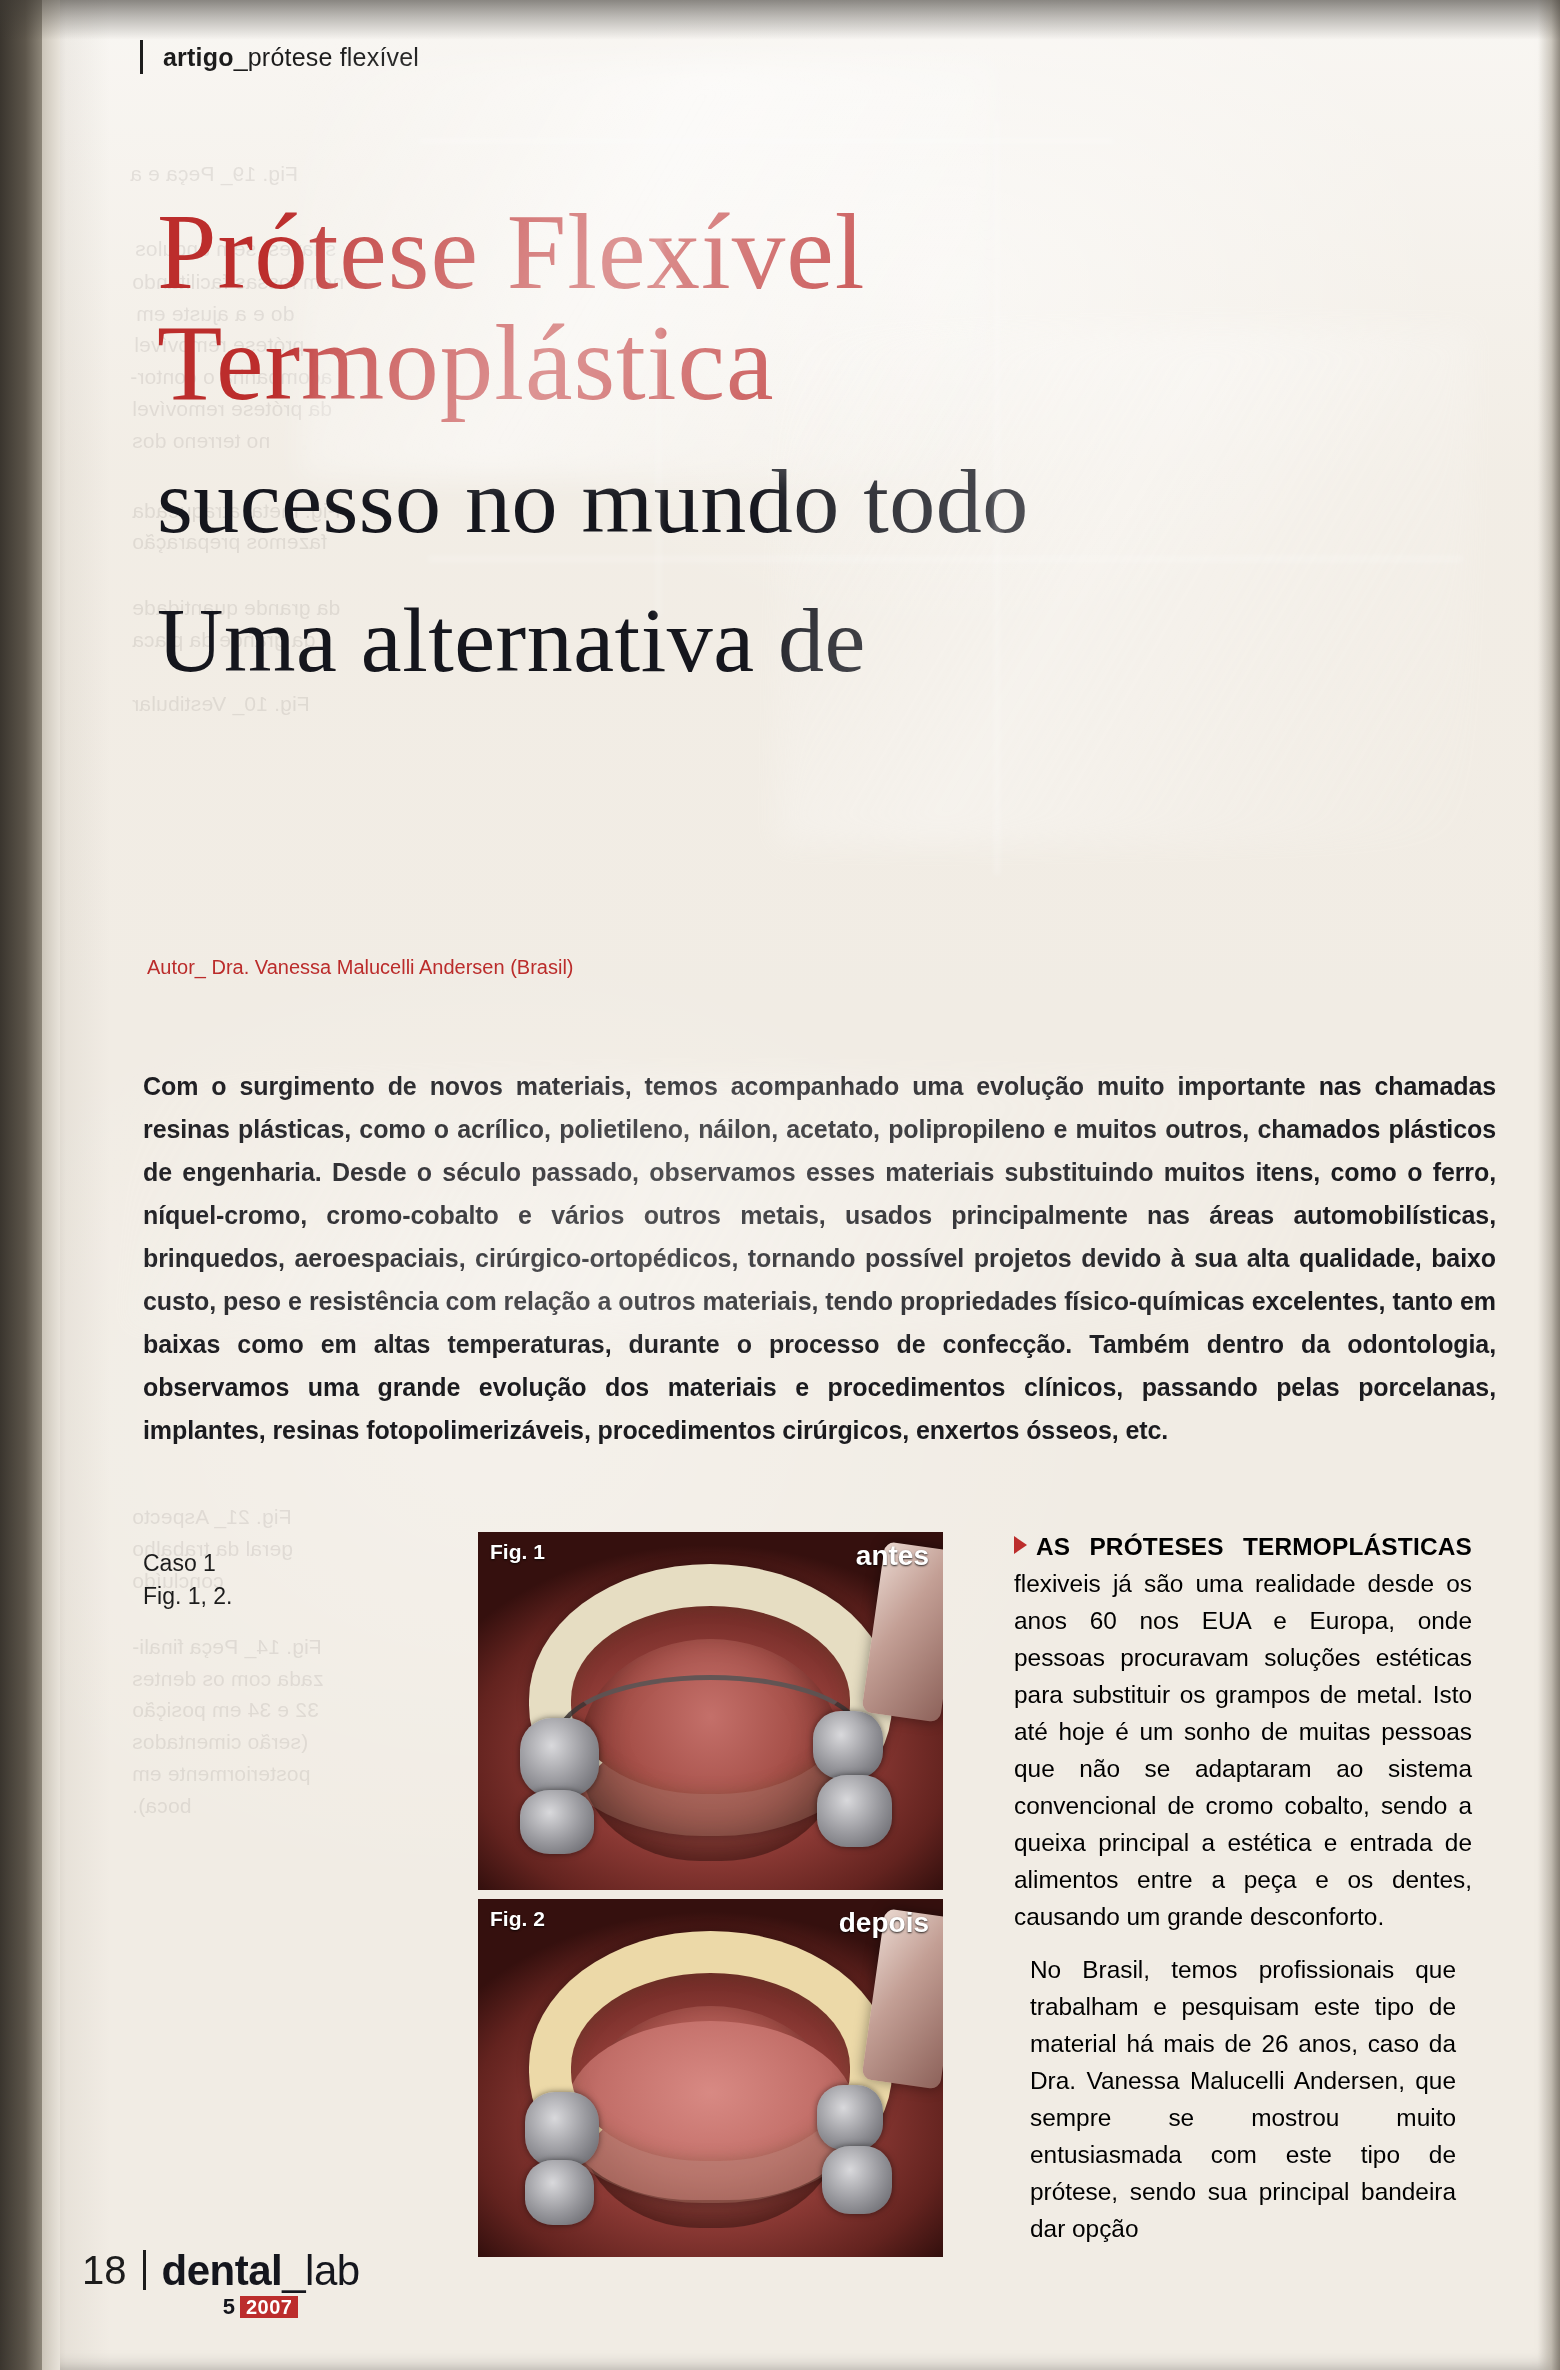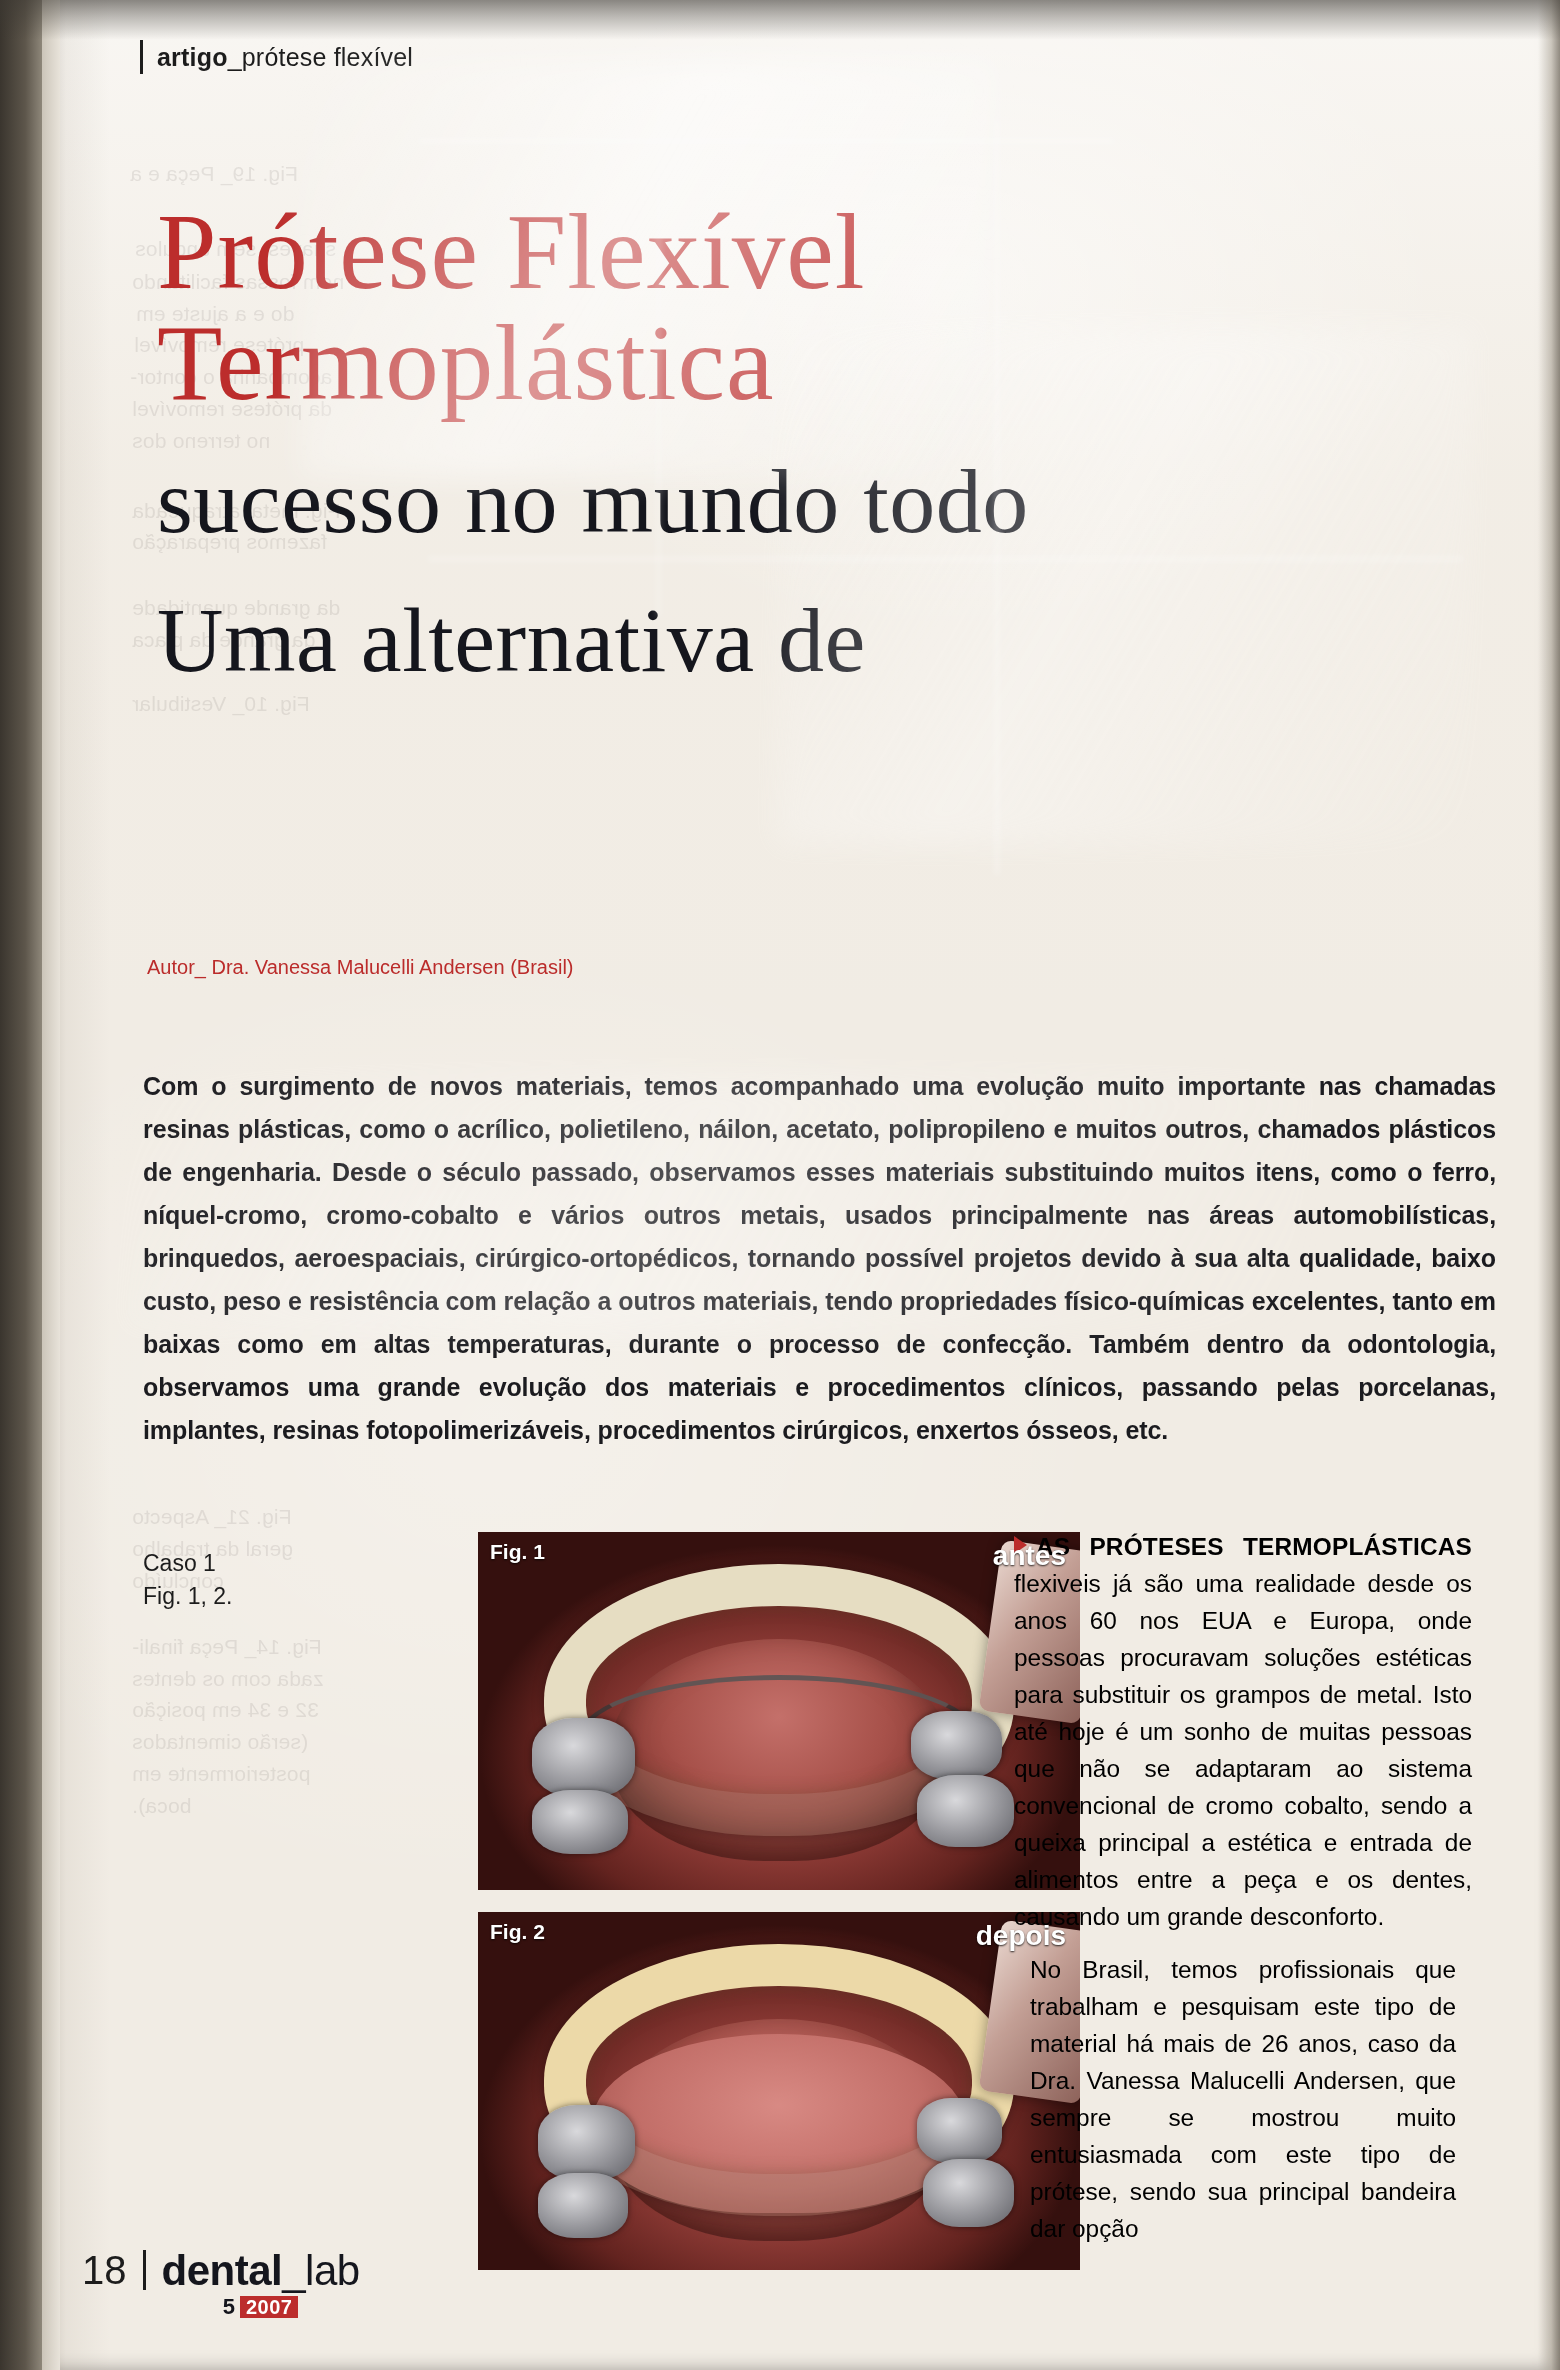--- a/index.html
+++ b/index.html
@@ -78,21 +78,21 @@
     background: linear-gradient(180deg, rgba(60,56,50,0.55), rgba(60,56,50,0));
   }
 
   
   .header {
     position: absolute;
     left: 100px;
     top: 40px;
     display: flex;
     align-items: center;
-    gap: 14px;
+    gap: 20px;
   }
   .header-rule {
     width: 3px;
     height: 34px;
     background: #1d1d1d;
   }
   .header-text {
     font-size: 25px;
     letter-spacing: 0.2px;
     color: #1c1c1c;
@@ -167,24 +167,24 @@
 
   
   .figs {
     position: absolute;
     left: 438px;
     top: 1532px;
     width: 527px;
   }
   .fig {
     position: relative;
-    width: 602px;
+    width: 465px;
     height: 358px;
     overflow: hidden;
-    margin-bottom: 22px;
+    margin-bottom: 9px;
     background: #7f1d1d;
   }
   .fig-label {
     position: absolute;
     left: 12px;
     top: 8px;
     color: #ffffff;
     font-size: 21px;
     font-weight: bold;
     text-shadow: 0 1px 2px rgba(0,0,0,0.8);

